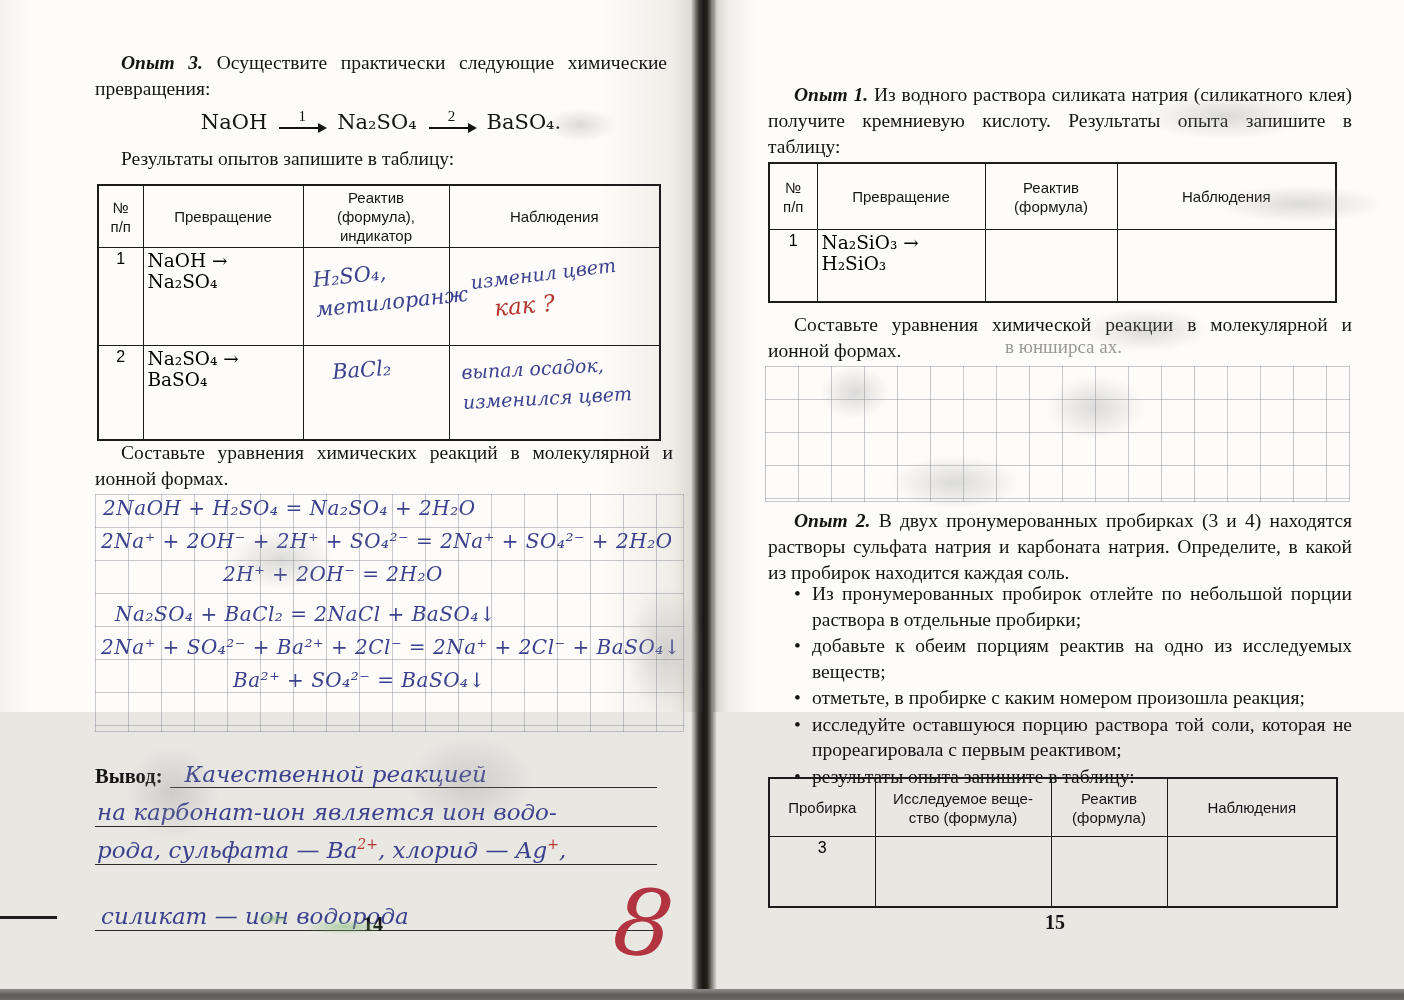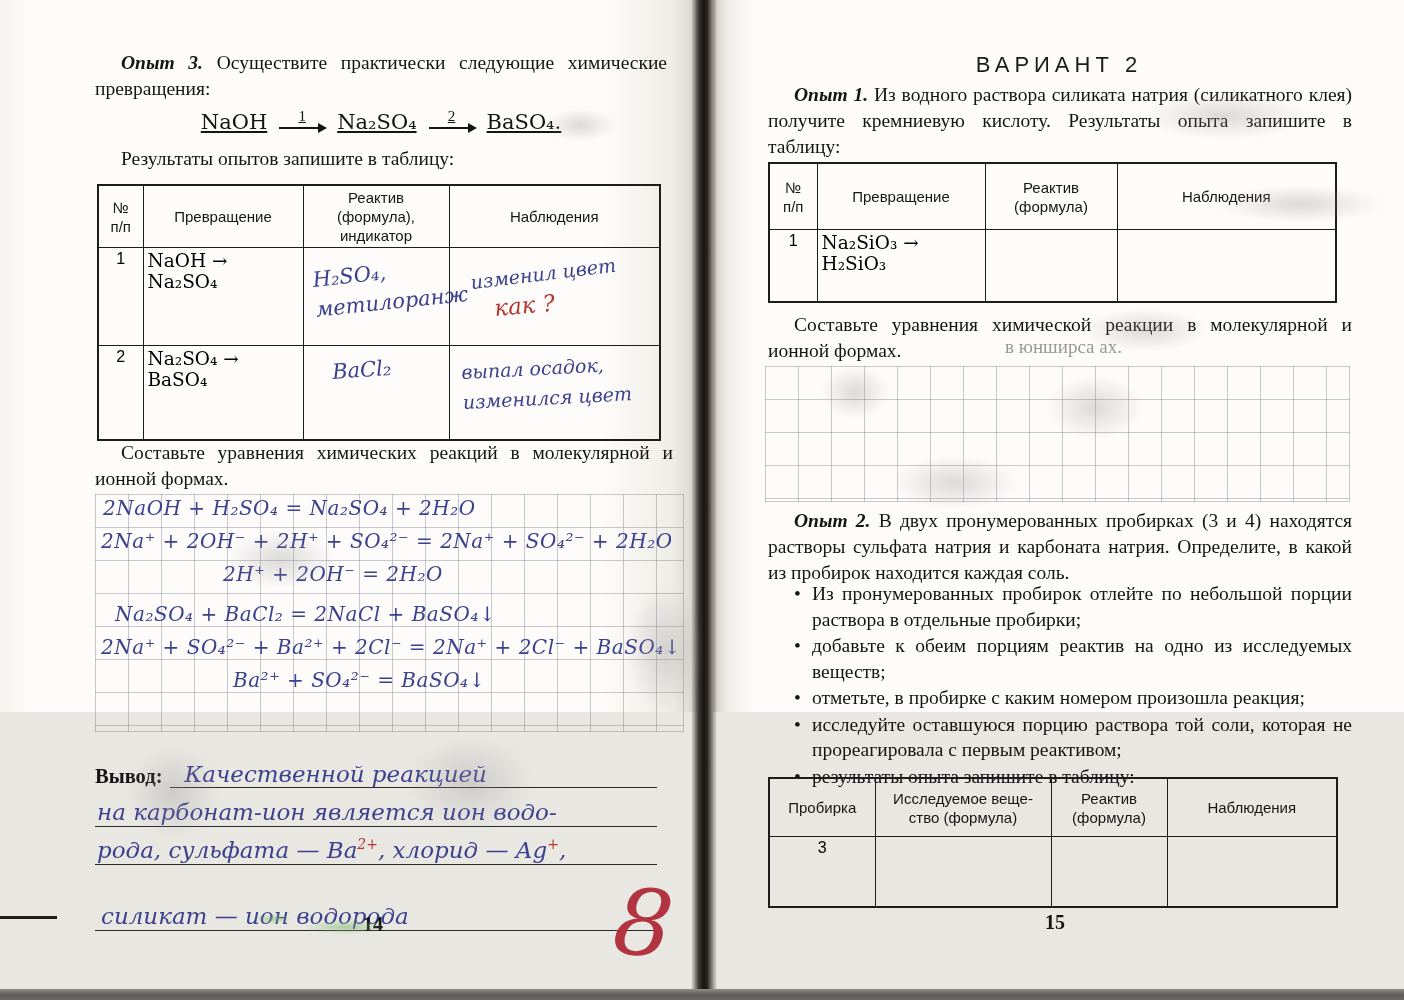--- a/index.html
+++ b/index.html
@@ -81,21 +81,21 @@
 </style>
 </head>
 <body>
 
 <div class="stage">
 
   <div class="page page-left">
 
     <p class="print indent abs" style="left:95px;top:50px;width:572px;margin:0;"><span class="lead">Опыт 3.</span> <span>Осуществите практически следующие химические превращения:</span></p>
 
-    <div class="scheme abs" style="left:95px;top:110px;width:572px;text-decoration:underline;">
+    <div class="scheme abs" style="left:95px;top:110px;width:572px;">
       <span>NaOH</span>
       <span class="rxn-arrow">
         <span class="num">1</span>
         <span class="shaft"></span>
       </span>
       <span>Na₂SO₄</span>
       <span class="rxn-arrow">
         <span class="num">2</span>
         <span class="shaft"></span>
       </span>
@@ -175,21 +175,20 @@
       </div>
     </div>
 
     <div class="pagenum abs" style="left:363px;top:913px;">14</div>
 
     <div class="grade abs" style="left:614px;top:878px;">8</div>
   </div>
 
   <div class="page page-right">
 
-    <div class="sans abs" style="left:55px;top:52px;width:582px;text-align:center;font-size:22px;letter-spacing:5px;color:#1a1a1a;">ВАРИАНТ 2</div>
 
     <p class="print indent abs" style="left:55px;top:82px;width:584px;margin:0;"><span class="lead">Опыт 1.</span> <span>Из водного раствора силиката натрия (силикатного клея) получите кремниевую кислоту. Результаты опыта запишите в таблицу:</span></p>
 
     <table class="wb abs" style="left:55px;top:162px;width:567px;">
       <colgroup>
           <col style="width:48px">
           <col style="width:168px">
           <col style="width:132px">
           <col style="width:219px">
         </colgroup>

